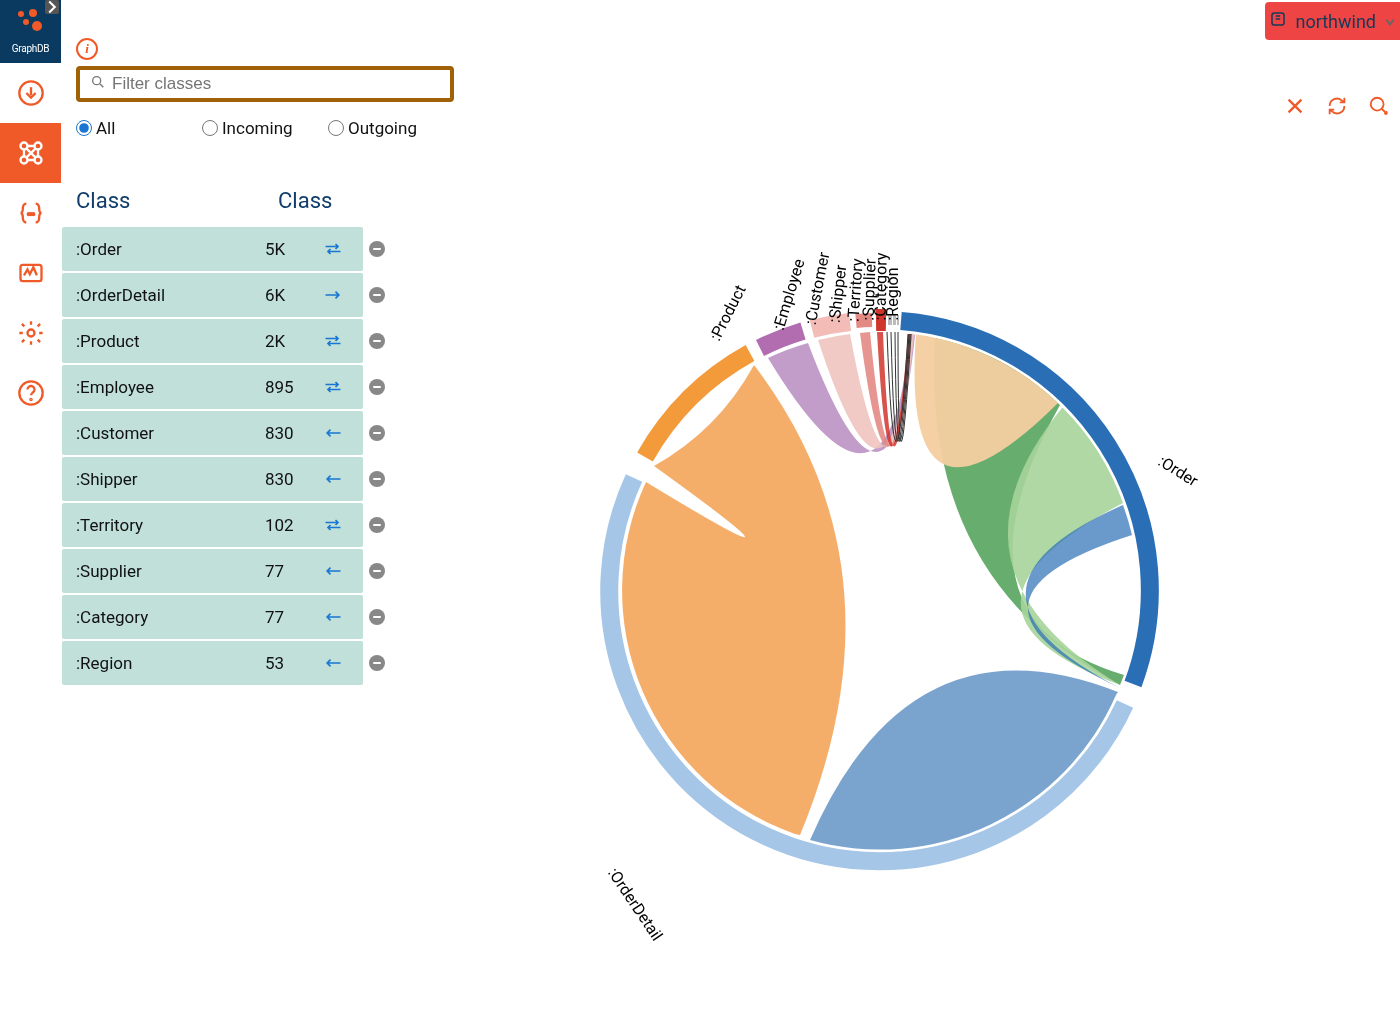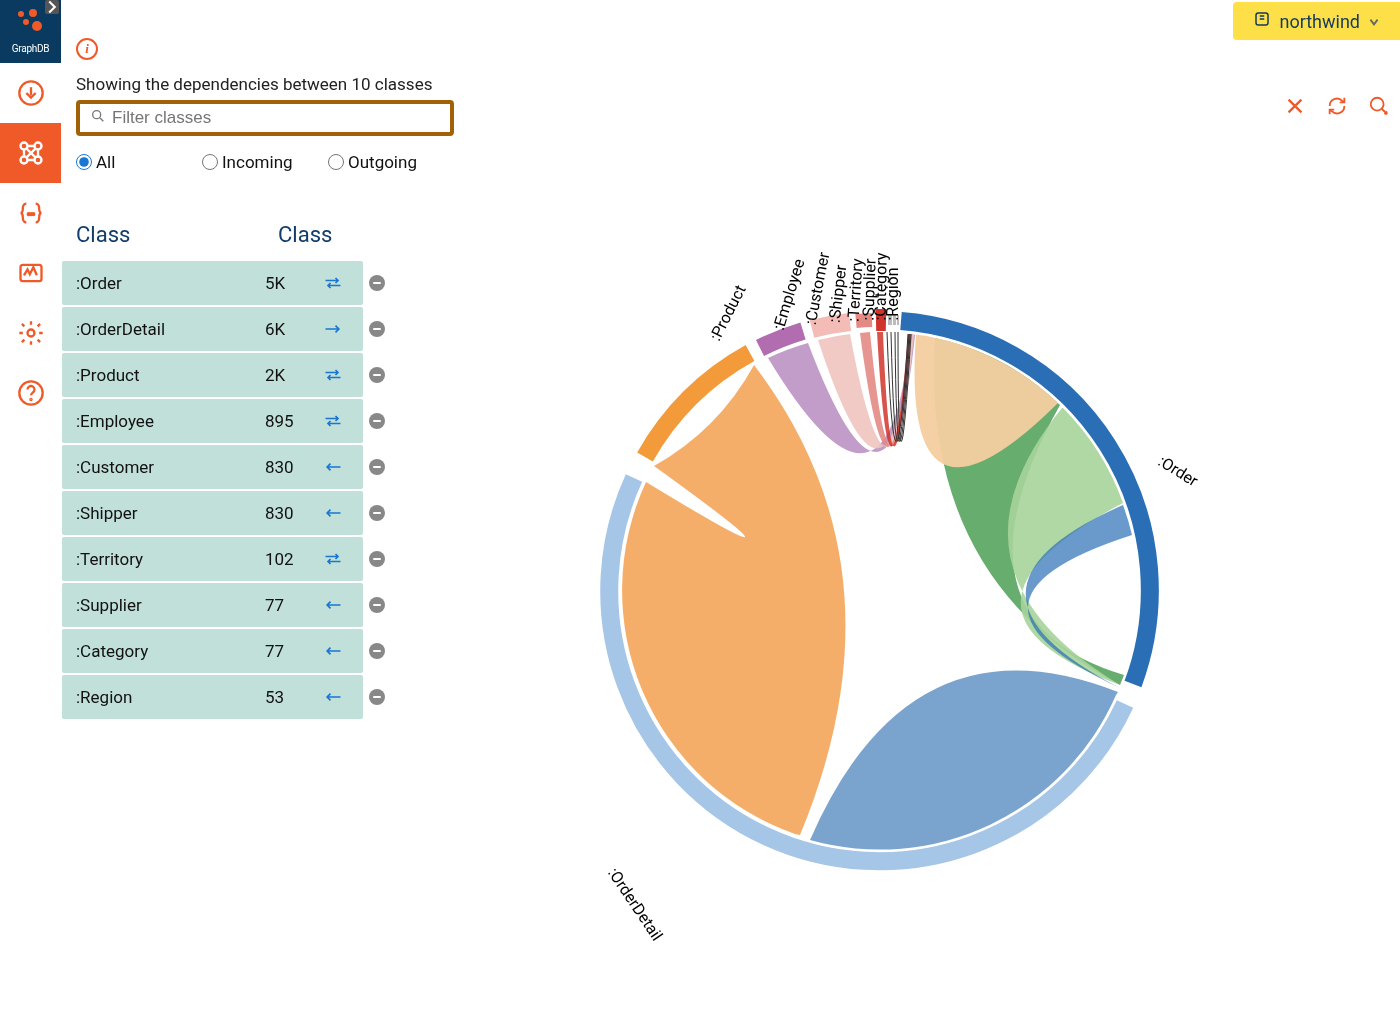--- a/index.html
+++ b/index.html
@@ -52,23 +52,23 @@
     width: 61px; height: 60px;
     display: flex; align-items: center; justify-content: center;
     color: #f05a28;
   }
   .side-item.active { background: #f05a28; color: #fff; }
   .side-item svg { width: 28px; height: 28px; }
 
   .repo-selector {
     position: absolute;
     top: 2px; right: 0;
-    background: #fde047;
+    background: #ef4444;
     border-radius: 4px 0 0 4px;
-    padding: 8px 20px;
+    padding: 8px 4px;
     display: flex; align-items: center; gap: 8px;
     color: #133a5a;
     font-size: 18px;
   }
 
   .main {
     position: absolute;
     left: 76px;
     top: 38px;
     right: 0;
@@ -260,21 +260,20 @@
   <span>northwind</span>
   <span><svg width="12" height="12" viewBox="0 0 10 10">
         <path d="M2 3 L5 7 L8 3" fill="none" stroke="#666" stroke-width="1.5"></path>
       </svg></span>
 </div>
 
 <div class="main">
   <h1 class="page-title">
     <span class="info-icon-t">i</span>
   </h1>
-  <div class="subtitle">Showing the dependencies between 10 classes</div>
   <div class="filter-input">
     <span>
       <svg viewBox="0 0 24 24" fill="none" stroke="currentColor" stroke-width="2">
           <circle cx="10" cy="10" r="6"></circle>
           <path d="M20 20l-5-5"></path>
         </svg>
     </span>
     <input type="text" placeholder="Filter classes" style="">
   </div>
   <div class="radios" id="radios">

